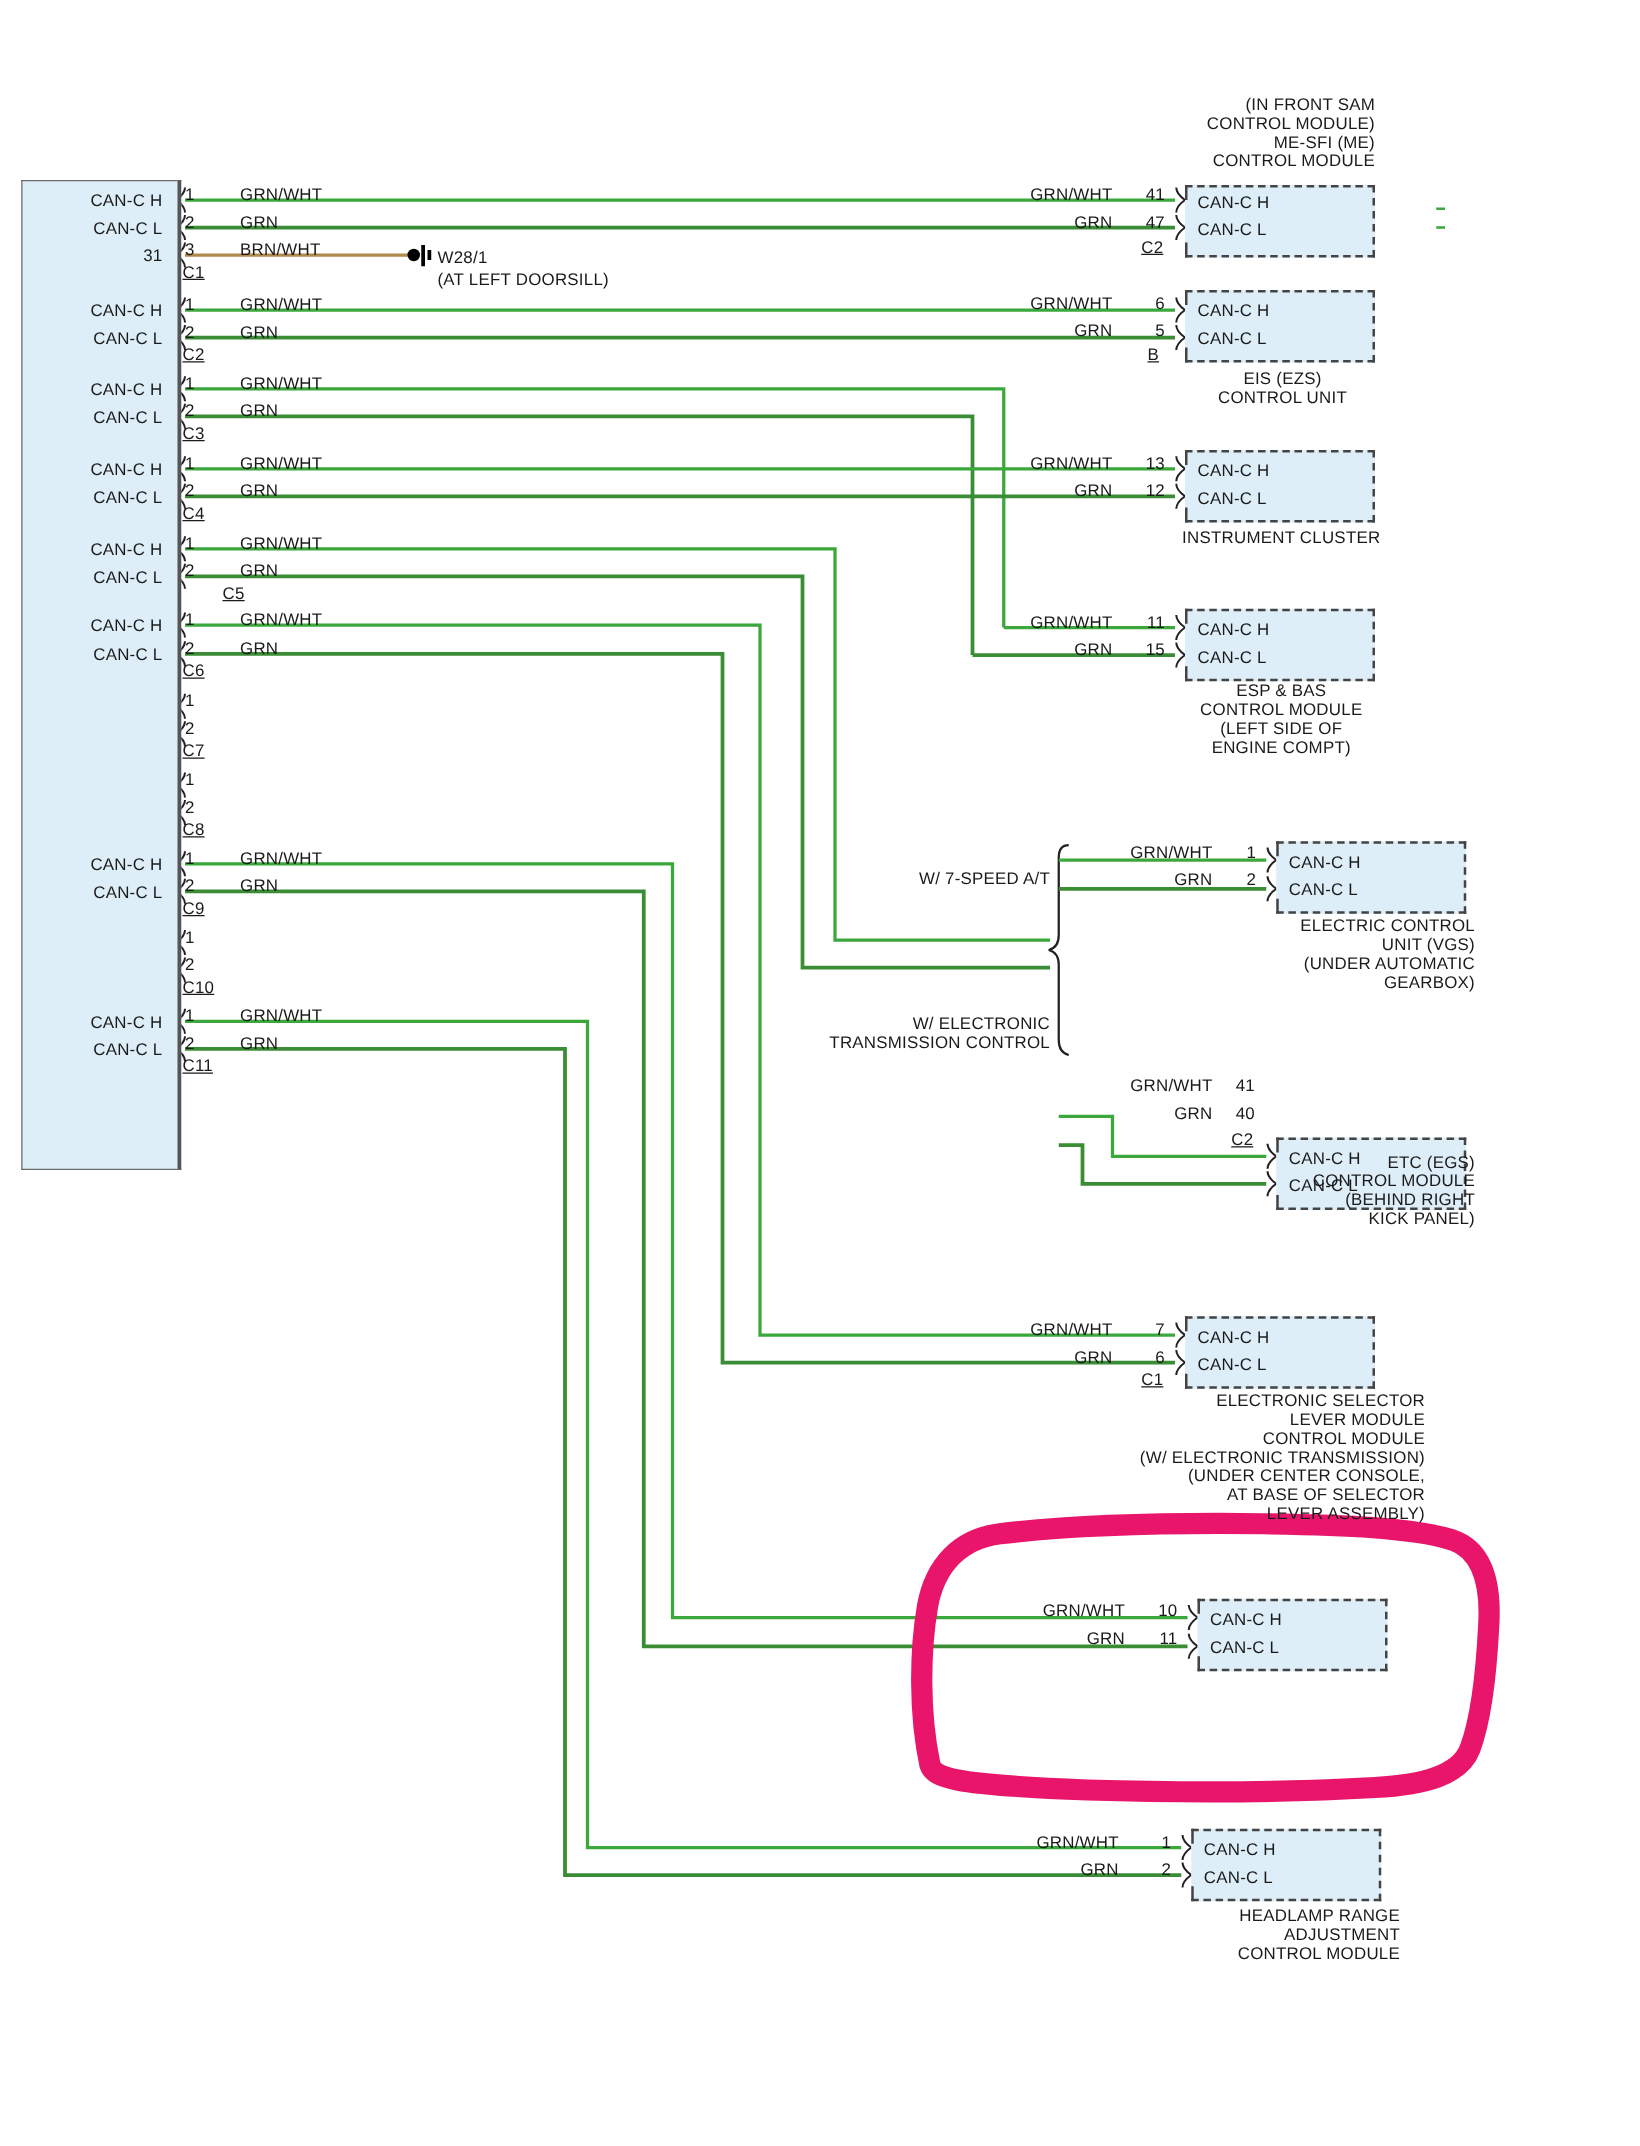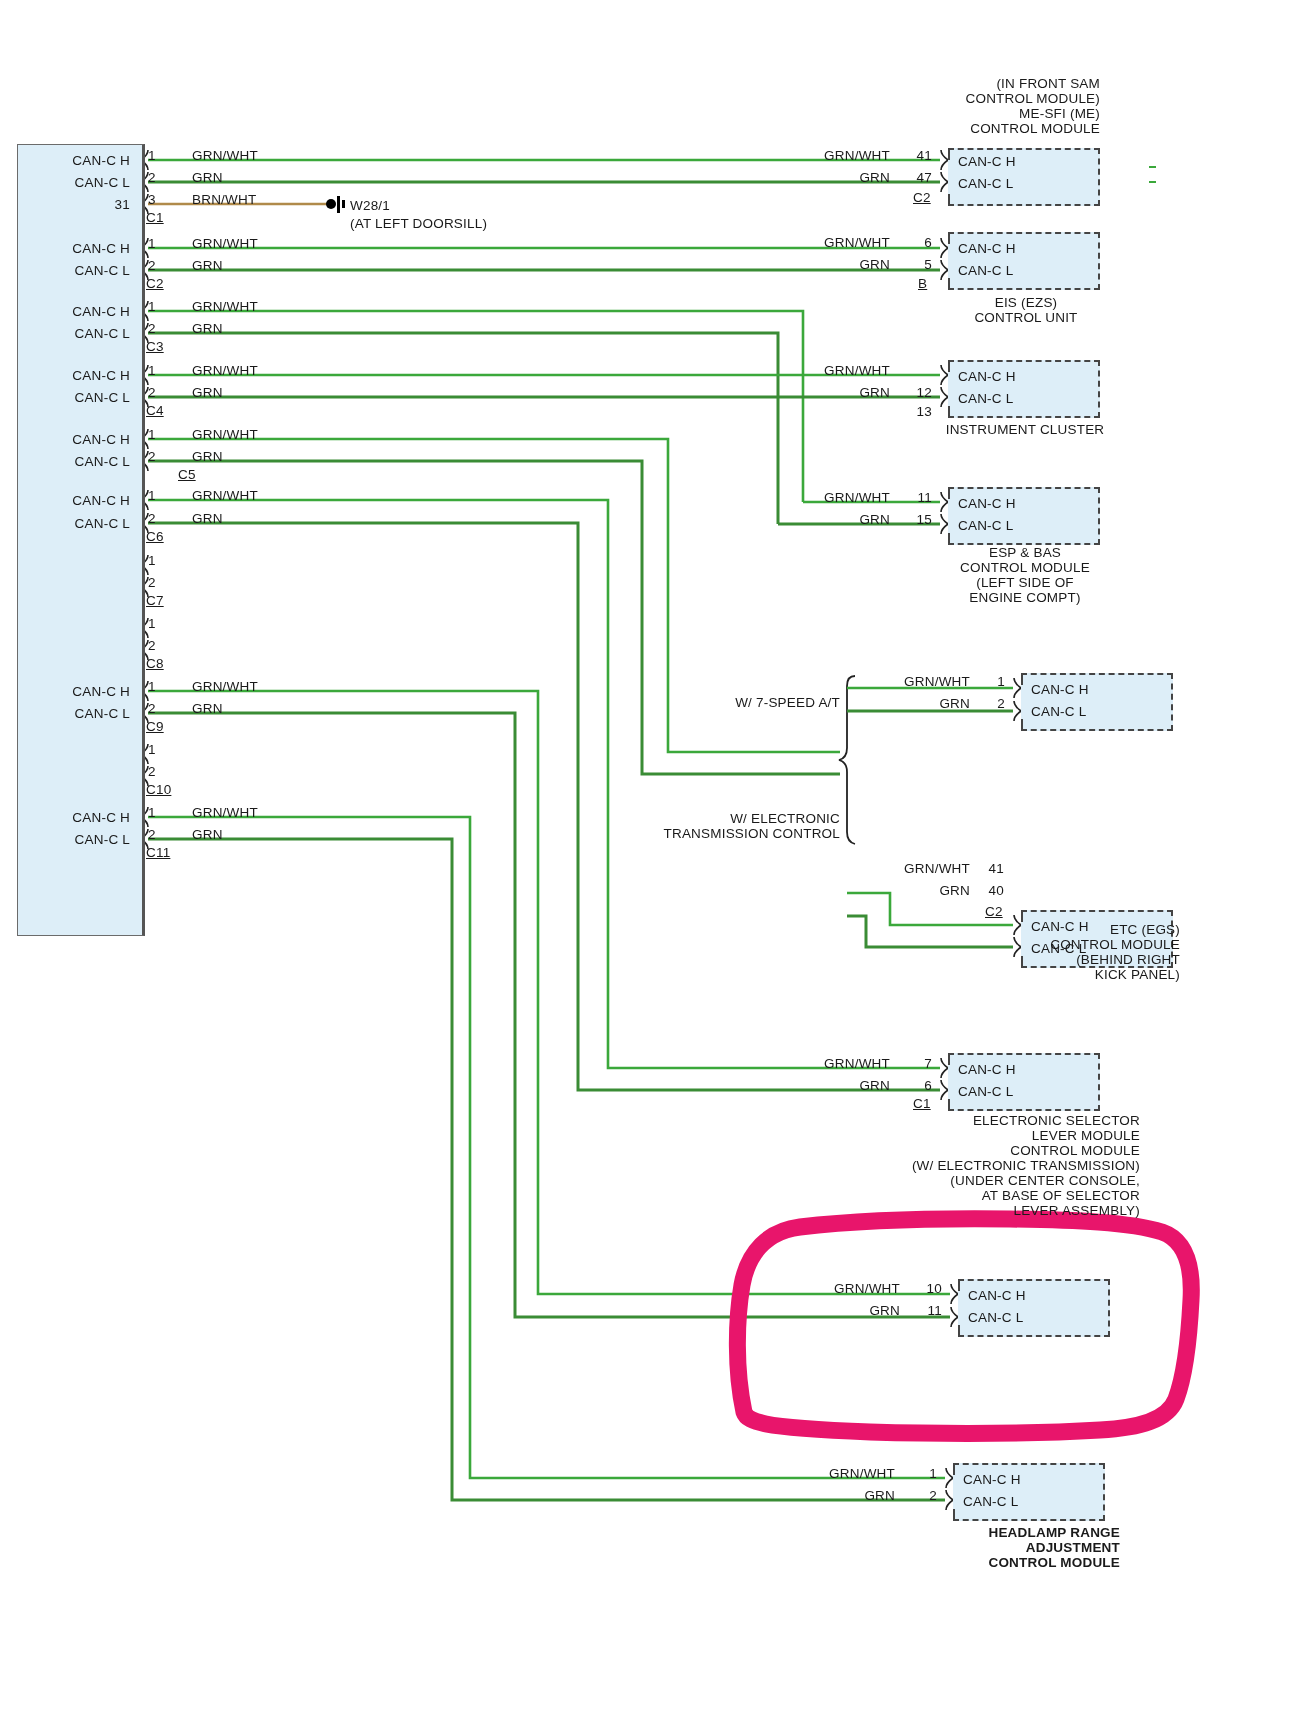--- a/index.html
+++ b/index.html
@@ -391,21 +391,21 @@
   <div class="lbl r" style="left:898px; top:257px; width:34px;">5</div>
   <div class="lbl under" style="left:918px; top:276px;">B</div>
   <div class="lbl" style="left:958px; top:241px;">CAN-C H</div>
   <div class="lbl" style="left:958px; top:263px;">CAN-C L</div>
   <div class="lbl blk c" style="left:950px; top:295px; width:152px;">EIS (EZS)
 CONTROL UNIT</div>
 
   <div class="module-box openleft" style="left:948px; top:360px; width:152px; height:58px;"></div>
   <div class="lbl r" style="left:770px; top:363px; width:120px;">GRN/WHT</div>
   <div class="lbl r" style="left:770px; top:385px; width:120px;">GRN</div>
-  <div class="lbl r" style="left:898px; top:363px; width:34px;margin-top:41px;">13</div>
+  <div class="lbl r" style="left:898px; top:363px; width:34px;">13</div>
   <div class="lbl r" style="left:898px; top:385px; width:34px;">12</div>
   <div class="lbl" style="left:958px; top:369px;">CAN-C H</div>
   <div class="lbl" style="left:958px; top:391px;">CAN-C L</div>
   <div class="lbl blk c" style="left:930px; top:422px; width:190px;">INSTRUMENT CLUSTER</div>
 
   <div class="module-box openleft" style="left:948px; top:487px; width:152px; height:58px;"></div>
   <div class="lbl r" style="left:770px; top:490px; width:120px;">GRN/WHT</div>
   <div class="lbl r" style="left:770px; top:512px; width:120px;">GRN</div>
   <div class="lbl r" style="left:898px; top:490px; width:34px;">11</div>
   <div class="lbl r" style="left:898px; top:512px; width:34px;">15</div>
@@ -420,20 +420,24 @@
   <div class="lbl blk r" style="left:620px; top:811px; width:220px;">W/ ELECTRONIC
 TRANSMISSION CONTROL</div>
 
   <div class="module-box openleft" style="left:1021px; top:673px; width:152px; height:58px;"></div>
   <div class="lbl r" style="left:850px; top:674px; width:120px;">GRN/WHT</div>
   <div class="lbl r" style="left:850px; top:696px; width:120px;">GRN</div>
   <div class="lbl r" style="left:975px; top:674px; width:30px;">1</div>
   <div class="lbl r" style="left:975px; top:696px; width:30px;">2</div>
   <div class="lbl" style="left:1031px; top:682px;">CAN-C H</div>
   <div class="lbl" style="left:1031px; top:704px;">CAN-C L</div>
+  <div class="lbl blk c" style="left:1000px; top:733px; width:180px; text-align:right;">ELECTRIC CONTROL
+UNIT (VGS)
+(UNDER AUTOMATIC
+GEARBOX)</div>
 
   <div class="module-box openleft" style="left:1021px; top:910px; width:152px; height:58px;"></div>
   <div class="lbl r" style="left:850px; top:861px; width:120px;">GRN/WHT</div>
   <div class="lbl r" style="left:850px; top:883px; width:120px;">GRN</div>
   <div class="lbl r" style="left:968px; top:861px; width:36px;">41</div>
   <div class="lbl r" style="left:968px; top:883px; width:36px;">40</div>
   <div class="lbl under" style="left:985px; top:904px;">C2</div>
   <div class="lbl" style="left:1031px; top:919px;">CAN-C H</div>
   <div class="lbl" style="left:1031px; top:941px;">CAN-C L</div>
   <div class="lbl blk c" style="left:1000px; top:922px; width:180px; text-align:right; top:922px;">ETC (EGS)
@@ -465,20 +469,20 @@
   <div class="lbl" style="left:968px; top:1288px;">CAN-C H</div>
   <div class="lbl" style="left:968px; top:1310px;">CAN-C L</div>
 
   <div class="module-box openleft" style="left:953px; top:1463px; width:152px; height:58px;"></div>
   <div class="lbl r" style="left:775px; top:1466px; width:120px;">GRN/WHT</div>
   <div class="lbl r" style="left:775px; top:1488px; width:120px;">GRN</div>
   <div class="lbl r" style="left:903px; top:1466px; width:34px;">1</div>
   <div class="lbl r" style="left:903px; top:1488px; width:34px;">2</div>
   <div class="lbl" style="left:963px; top:1472px;">CAN-C H</div>
   <div class="lbl" style="left:963px; top:1494px;">CAN-C L</div>
-  <div class="lbl blk c" style="left:930px; top:1525px; width:190px; text-align:right;font-weight:bold;">HEADLAMP RANGE
+  <div class="lbl blk c" style="left:930px; top:1525px; width:190px; text-align:right;">HEADLAMP RANGE
 ADJUSTMENT
 CONTROL MODULE</div>
 
   <div style="position:absolute; left:1149px; top:166px; width:7px; height:2px; background:#3ba83b;"></div>
   <div style="position:absolute; left:1149px; top:181px; width:7px; height:2px; background:#3ba83b;"></div>
 
 </div>
 
 </body></html>

